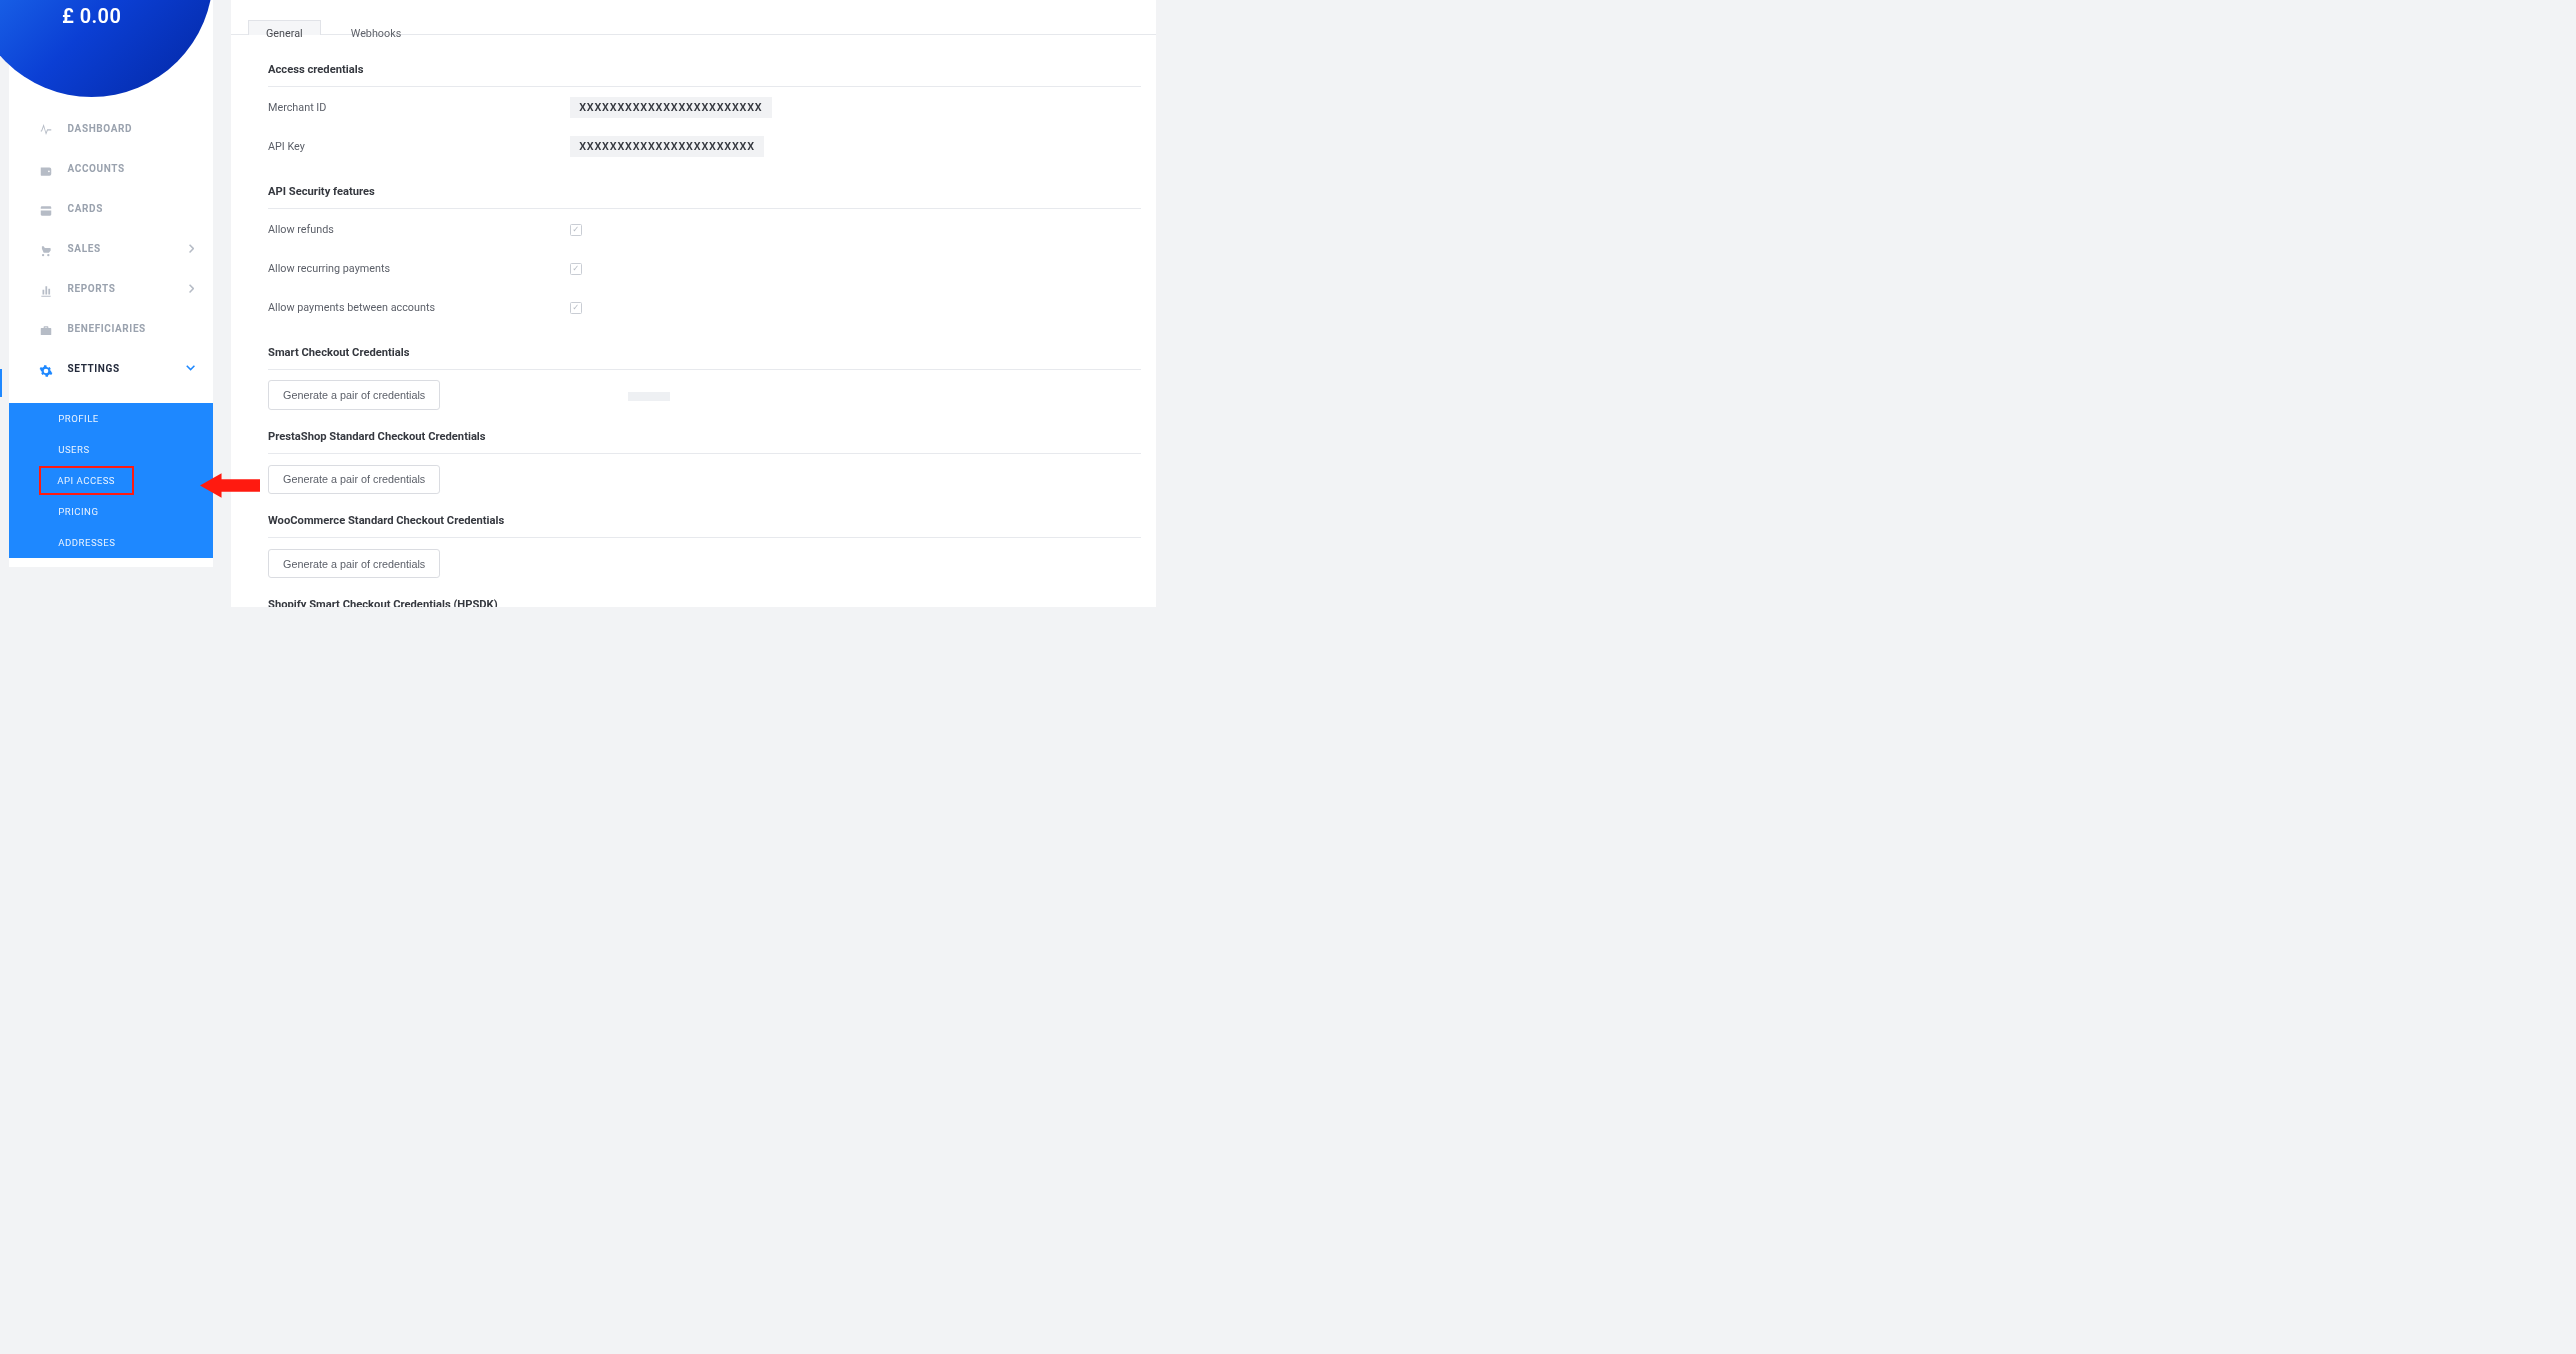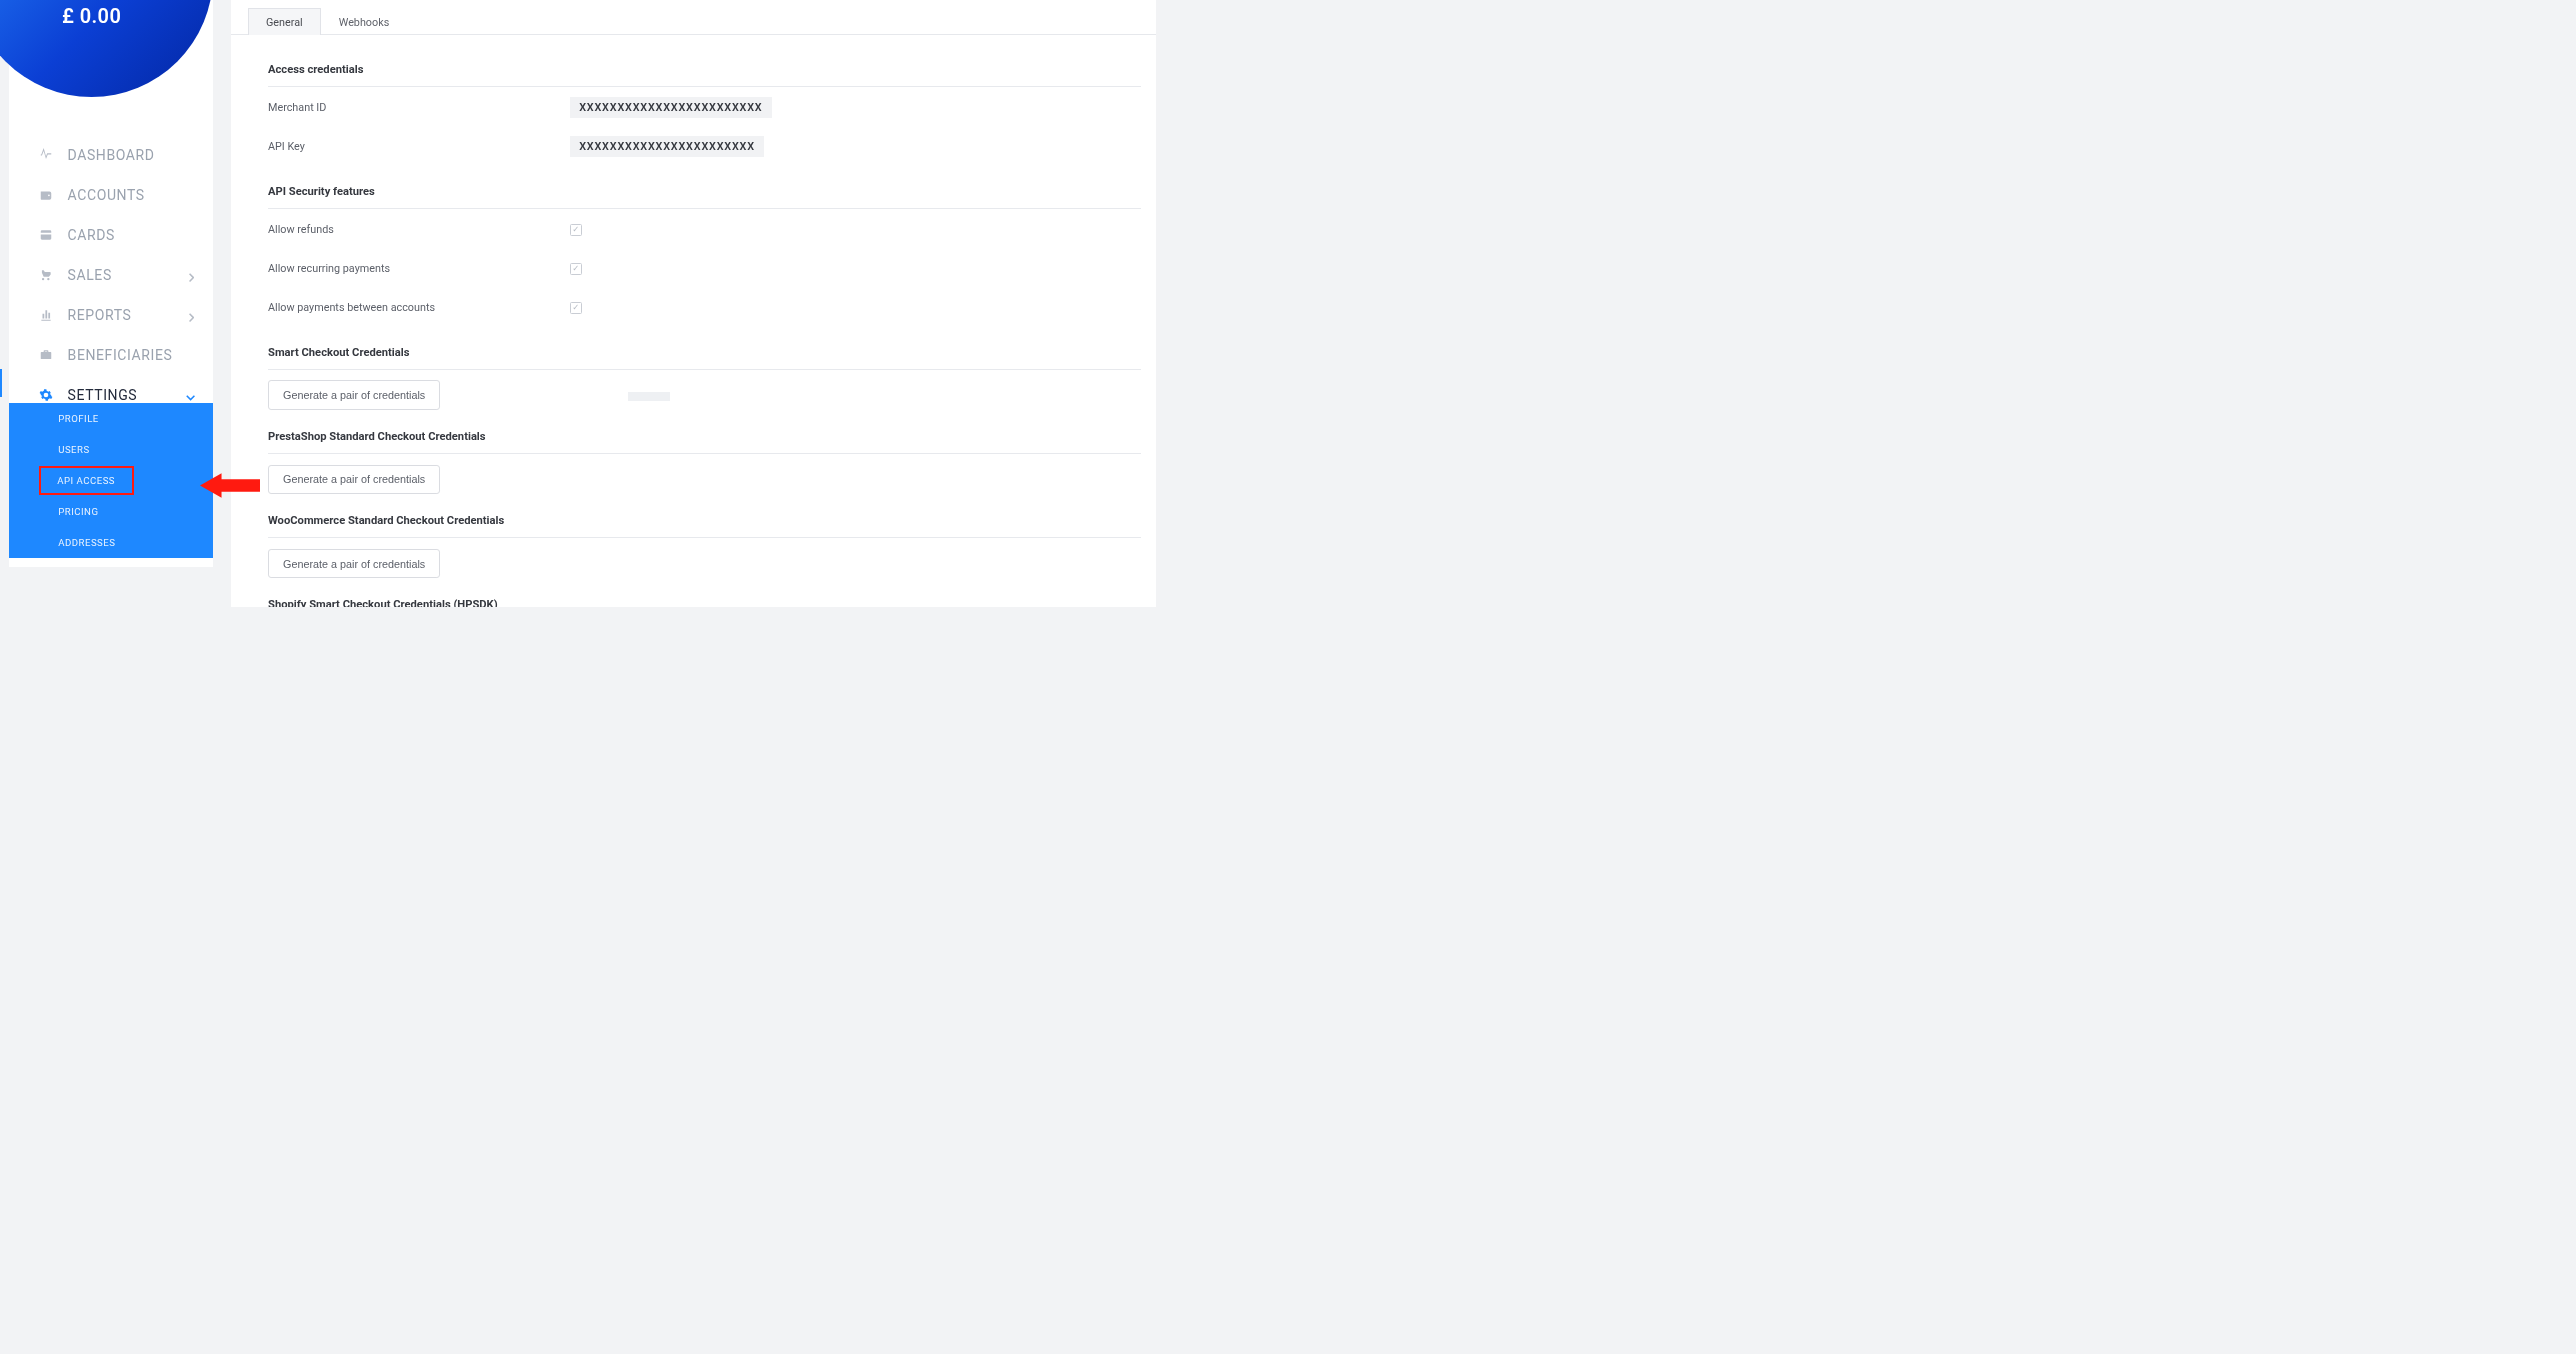--- a/index.html
+++ b/index.html
@@ -42,26 +42,26 @@
     font-weight: 600;
     letter-spacing: 0.4px;
   }
 
   .nav {
     position: absolute;
     top: 123px; left: 0; right: 0;
   }
   .nav-item {
     display: flex;
-    align-items: flex-end;
+    align-items: flex-start;
     height: 40px;
     padding: 0 17px 0 29px;
     color: #9aa2ae;
-    font-size: 14px;
-    font-weight: 400;
+    font-size: 10px;
+    font-weight: 700;
     letter-spacing: 0.6px;
     cursor: pointer;
     position: relative;
   }
   .nav-item .ic {
     width: 15.4px; height: 15.4px;
     margin-right: 14px;
     display: inline-flex; align-items:center; justify-content:center;
   }
   .nav-item .chev {
@@ -119,24 +119,23 @@
   .main {
     position: absolute;
     left: 231px; top: 0; right: 0; bottom: 0;
     background: #ffffff;
   }
 
   .tabs {
     display: flex;
     border-bottom: 0.8px solid #e6e8ec;
     padding-left: 17px;
-    padding-top: 14px;
+    padding-top: 20px;
     height: 35px;
-    gap: 0;
-    align-items: flex-end;
+    gap: 12px;
   }
   .tab {
     padding: 6.2px 17px;
     font-size: 10.8px;
     color: #60636b;
     border: 0.8px solid transparent;
     border-bottom: none;
     background: transparent;
     cursor: pointer;
     margin-bottom: -0.8px;

